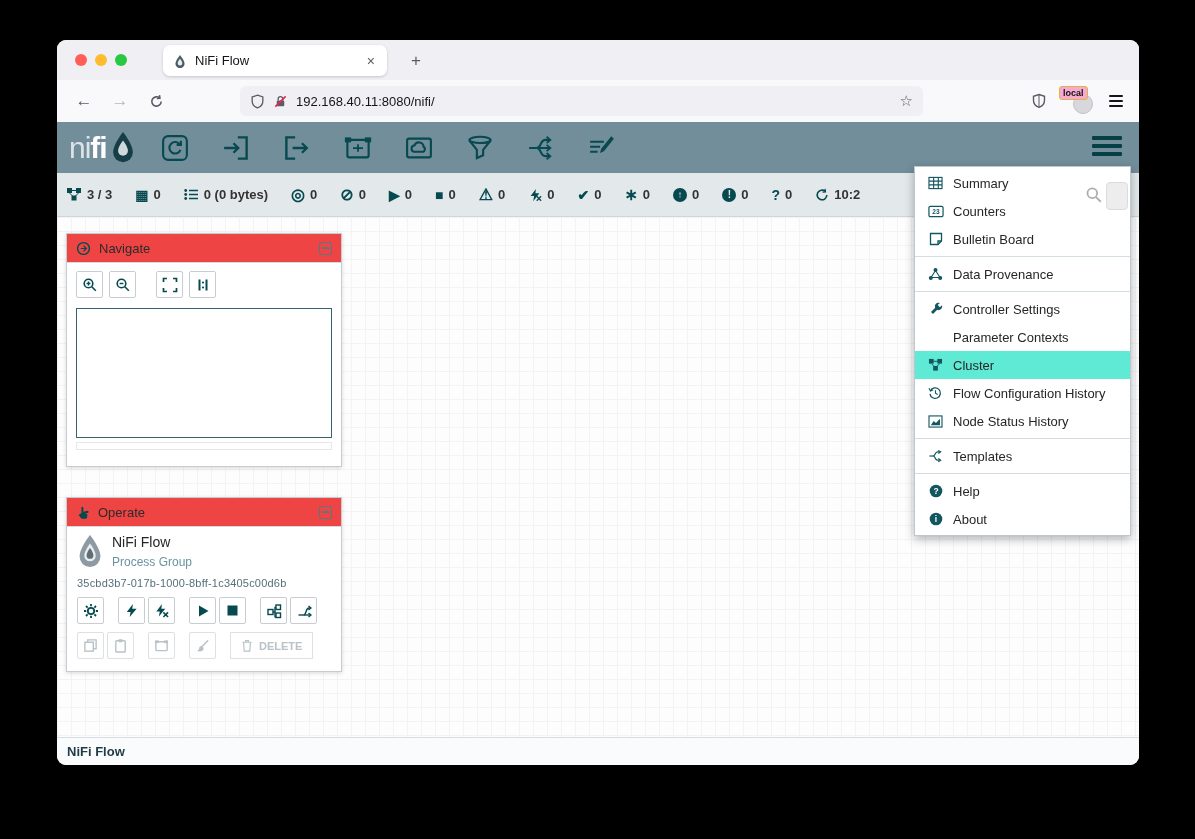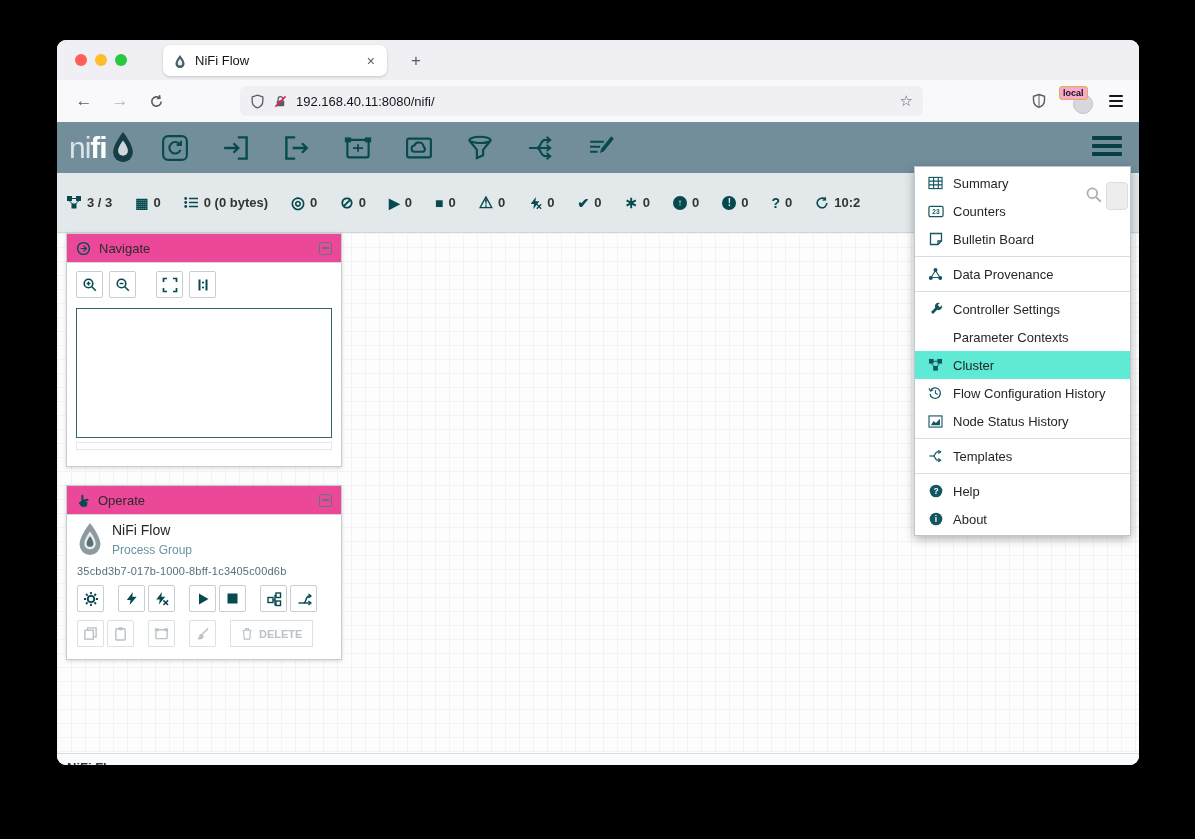--- a/index.html
+++ b/index.html
@@ -43,54 +43,54 @@
   .logo { display:flex; align-items:baseline; margin-left:12px; }
   .logo .ni { font-size:30px; font-weight:400; color:#dde4e8; letter-spacing:-1px; }
   .logo .fi { font-size:30px; font-weight:bold; color:#ffffff; letter-spacing:-1px; }
   .logo svg { margin-left:3px; align-self:center; }
   .nf-tools { display:flex; align-items:center; gap:27px; margin-left:22px; }
   .tico { width:34px; height:32px; display:flex; align-items:center; justify-content:center; cursor:grab; }
   .nf-hamb { position:absolute; right:17px; top:14px; display:flex; flex-direction:column; gap:4px; cursor:pointer; }
   .nf-hamb span { width:30px; height:4px; background:#064046; border-radius:1px; }
 
   
-  .statusbar { height:60px; background:#e3e8eb; border-bottom:1px solid #cdd6db; display:flex;
+  .statusbar { height:44px; background:#e3e8eb; border-bottom:1px solid #cdd6db; display:flex;
                align-items:center; padding-left:9px; gap:23px; font-size:13px; font-weight:bold;
                color:#333; white-space:nowrap; overflow:hidden; }
   .sbi { display:flex; align-items:center; gap:5px; }
   .sbi .g { color:#06494f; font-size:14px; line-height:1; }
   .sbi .g.big { font-size:16px; }
   .circ { width:14px; height:14px; border-radius:50%; background:#06494f; color:#e3e8eb; font-size:10px;
           font-weight:bold; display:flex; align-items:center; justify-content:center; line-height:1; }
 
   
   .canvas { position:relative; height:520px; background-color:#fdfdfd;
             background-image:linear-gradient(#f1f3f4 1px, transparent 1px),
                              linear-gradient(90deg,#f1f3f4 1px, transparent 1px);
             background-size:14px 14px; }
   .crumbbar { height:28px; background:#fafbfc; border-top:1px solid #d8dde1; display:flex;
               align-items:center; padding-left:10px; font-size:13px; font-weight:bold; color:#1f3b45; }
 
   
   .panel { position:absolute; width:276px; background:#fff; border:1px solid #c6ccd0;
            box-shadow:0 1px 4px rgba(0,0,0,.15); }
-  .panel-hdr { height:29px; background:#ec4899; border-bottom:1px solid #d4dade; display:flex;
+  .panel-hdr { height:29px; background:#ef4444; border-bottom:1px solid #d4dade; display:flex;
                align-items:center; padding:0 9px; gap:8px; font-size:13px; color:#2b2b2b; }
   .panel-hdr .sp { flex:1; }
   .collapse { width:13px; height:13px; border:1.5px solid #5c7783; border-radius:2px; position:relative; }
   .collapse::after { content:""; position:absolute; left:2px; right:2px; top:4.5px; height:1.5px; background:#5c7783; }
   .navigate { left:9px; top:193px; height:234px; }
   .nav-tools { display:flex; gap:6px; padding:8px 9px 4px; }
   .sqbtn { width:27px; height:27px; border:1px solid #c8cdd1; border-radius:2px; background:#fff;
            display:flex; align-items:center; justify-content:center; color:#06494f; }
   .sqbtn.off { border-color:#dde1e4; color:#b9c2c7; }
   .minimap { margin:6px 9px 0; height:130px; border:1px solid #35646f; background:#fff; }
   .mapstrip { margin:4px 9px 0; height:8px; border:1px solid #e4e8ea; background:#fff; }
 
-  .operate { left:9px; top:445px; height:175px; }
+  .operate { left:9px; top:457px; height:175px; }
   .op-body { padding:7px 10px 0; }
   .op-id-row { display:flex; align-items:center; gap:9px; }
   .op-name { font-size:14px; color:#262626; }
   .op-type { font-size:12px; color:#6a93a0; margin-top:5px; }
   .op-id { font-size:11px; color:#54707c; margin-top:8px; letter-spacing:.2px; }
   .op-row { display:flex; gap:3px; margin-top:8px; align-items:center; }
   .gap { width:8px; }
   .delbtn { height:27px; border:1px solid #dde1e4; border-radius:0; background:#fff; color:#b9c2c7;
             display:flex; align-items:center; gap:6px; padding:0 10px; font-size:11px; font-weight:bold; }
 

